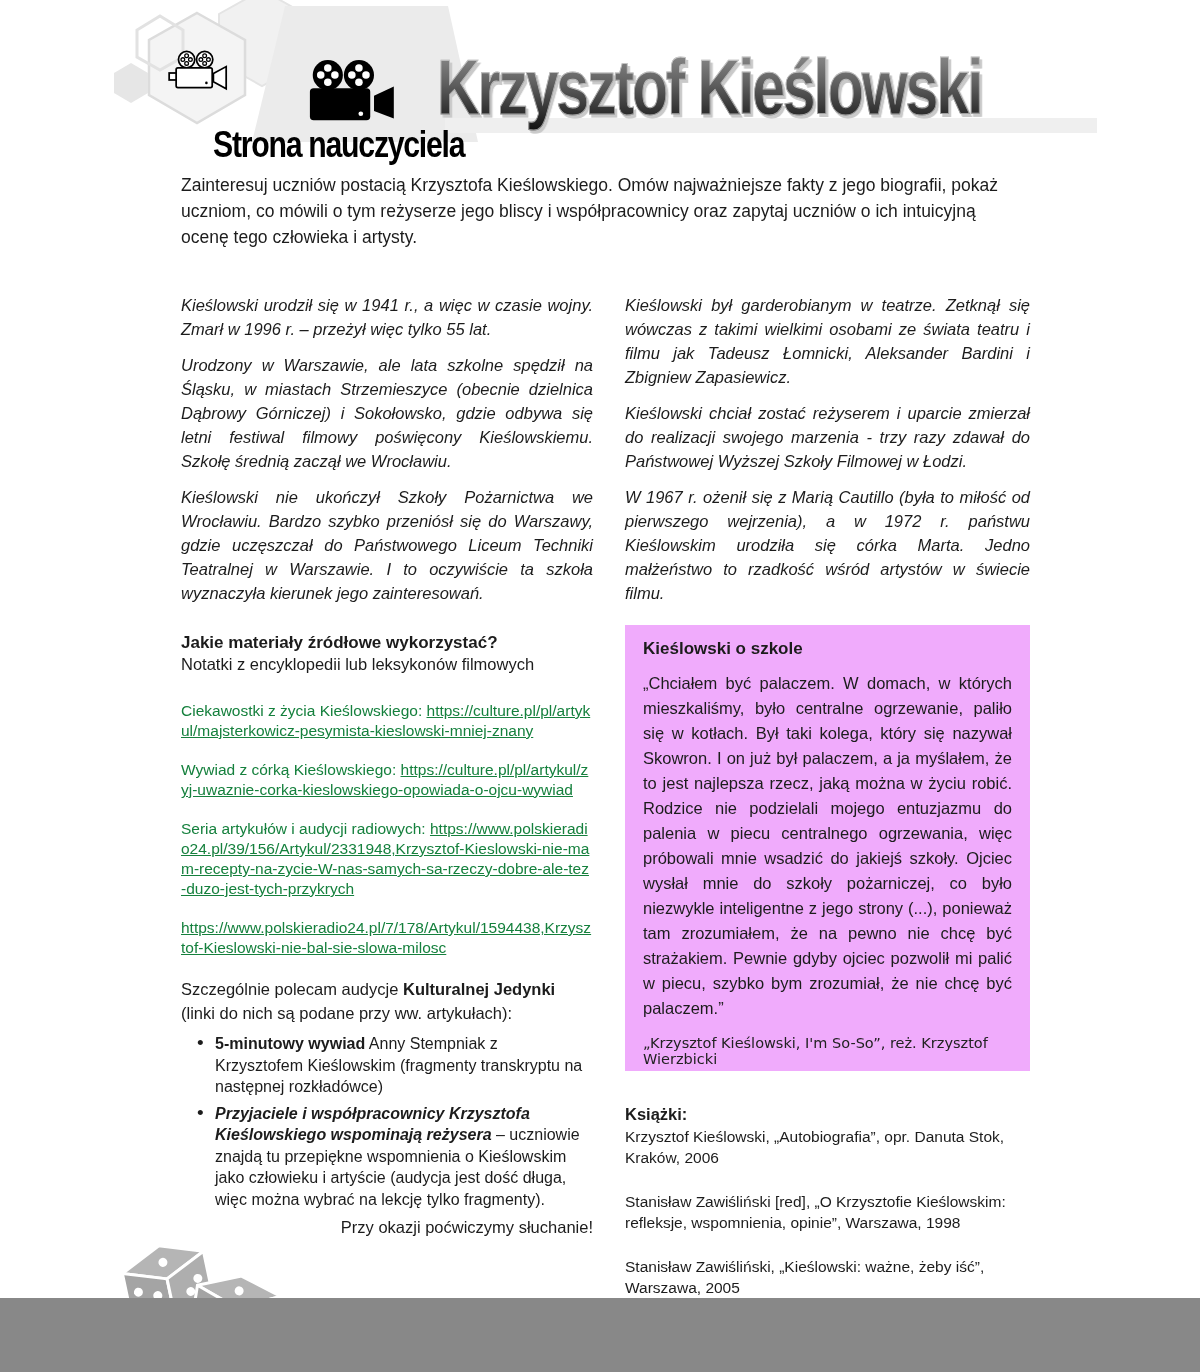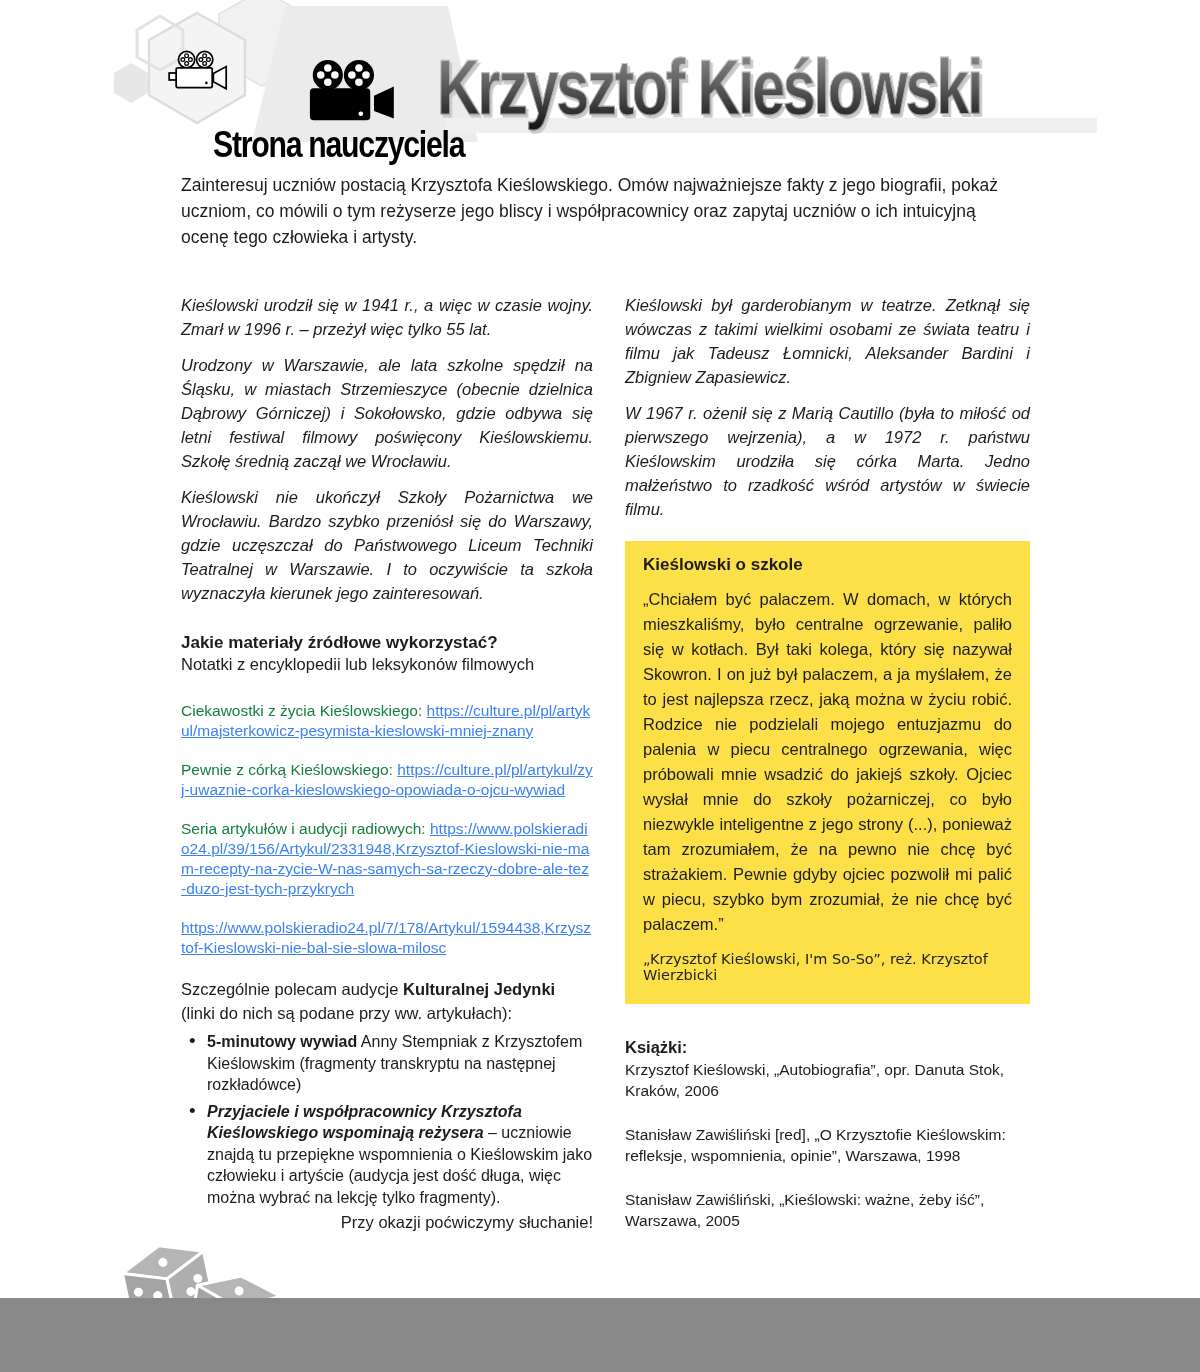--- a/index.html
+++ b/index.html
@@ -30,29 +30,29 @@
     position:absolute;left:181px;top:172px;width:845px;z-index:1;margin:0;
     font-size:17.5px;line-height:26px;
   }
   .col-left{position:absolute;left:181px;top:293px;width:412px;z-index:1;}
   .col-right{position:absolute;left:625px;top:293px;width:405px;z-index:1;}
   p.body{margin:0 0 12px;font-size:16.5px;line-height:24px;text-align:justify;font-style:italic;}
   .src-heading{margin:28px 0 2px;font-size:17px;font-weight:700;}
   .src-sub{margin:0 0 27px;font-size:16.5px;}
   .link-para{margin:0 0 19px;font-size:15.5px;line-height:20px;}
   .link-para .lbl{color:#15803d;}
-  a.link{color:#3b82f6;text-decoration:underline;word-break:break-all;cursor:pointer;}
+  a.link{color:#15803d;text-decoration:underline;word-break:break-all;cursor:pointer;}
   .recommend{margin:8px 0 6px;font-size:16.5px;line-height:24px;}
   .b{font-weight:700;}
   .bi{font-weight:700;font-style:italic;}
-  ul.bullets{margin:0;padding:0 0 0 6px;list-style:none;}
+  ul.bullets{margin:8px;padding:0 0 0 6px;list-style:none;}
   li.bullet{position:relative;margin:0 0 5px;padding-left:20px;font-size:16px;line-height:21.5px;}
   li.bullet::before{content:"\2022";position:absolute;left:2px;top:-1px;font-size:19px;}
   .closing{margin:2px 0 0;font-size:16.5px;text-align:right;}
-  .quote-box{background:#fde047;margin-top:20px;padding:14px 18px 21px;}
+  .quote-box{background:#f0abfc;margin-top:20px;padding:14px 18px 4px;}
   .quote-heading{margin:0 0 12px;font-size:17px;font-weight:700;}
   .quote{margin:0 0 14px;font-size:16.5px;line-height:25px;text-align:justify;}
   .attribution{margin:0;font-size:14.5px;font-family:"DejaVu Sans",sans-serif;color:#222;}
   .books-heading{margin:34px 0 2px;font-size:16.5px;font-weight:700;}
   .book{margin:0 0 23px;font-size:15.5px;line-height:21px;}
   .dice{position:absolute;left:100px;top:1233px;z-index:0;}
   .page-num{position:absolute;left:157px;top:1317px;z-index:2;font-family:"Liberation Serif",serif;font-size:18px;}
   .footer-center{position:absolute;left:290px;top:1316px;z-index:2;font-family:"Liberation Serif",serif;font-size:18.5px;text-align:right;}
   .footer-right{position:absolute;left:750px;top:1316px;z-index:2;font-family:"Liberation Serif",serif;font-size:18.5px;}
 </style>
@@ -119,41 +119,42 @@
     <p class="body">Urodzony w Warszawie, ale lata szkolne spędził na Śląsku, w miastach Strzemieszyce (obecnie dzielnica Dąbrowy Górniczej) i Sokołowsko, gdzie odbywa się letni festiwal filmowy poświęcony Kieślowskiemu. Szkołę średnią zaczął we Wrocławiu.</p>
     <p class="body">Kieślowski nie ukończył Szkoły Pożarnictwa we Wrocławiu. Bardzo szybko przeniósł się do Warszawy, gdzie uczęszczał do Państwowego Liceum Techniki Teatralnej w Warszawie. I to oczywiście ta szkoła wyznaczyła kierunek jego zainteresowań.</p>
 
     <h2 class="src-heading">Jakie materiały źródłowe wykorzystać?</h2>
     <p class="src-sub">Notatki z encyklopedii lub leksykonów filmowych</p>
 
     <p class="link-para">
       <span class="lbl">Ciekawostki z życia Kieślowskiego: </span><a class="link">https://culture.pl/pl/artykul/majsterkowicz-pesymista-kieslowski-mniej-znany</a>
     </p>
     <p class="link-para">
-      <span class="lbl">Pewnie z córką Kieślowskiego: </span><a class="link">https://culture.pl/pl/artykul/zyj-uwaznie-corka-kieslowskiego-opowiada-o-ojcu-wywiad</a>
+      <span class="lbl">Wywiad z córką Kieślowskiego: </span><a class="link">https://culture.pl/pl/artykul/zyj-uwaznie-corka-kieslowskiego-opowiada-o-ojcu-wywiad</a>
     </p>
     <p class="link-para">
       <span class="lbl">Seria artykułów i audycji radiowych: </span><a class="link">https://www.polskieradio24.pl/39/156/Artykul/2331948,Krzysztof-Kieslowski-nie-mam-recepty-na-zycie-W-nas-samych-sa-rzeczy-dobre-ale-tez-duzo-jest-tych-przykrych</a>
     </p>
     <p class="link-para">
       <span class="lbl"></span><a class="link">https://www.polskieradio24.pl/7/178/Artykul/1594438,Krzysztof-Kieslowski-nie-bal-sie-slowa-milosc</a>
     </p>
 
     <p class="recommend"><span>Szczególnie polecam audycje </span><span class="b">Kulturalnej Jedynki</span><span> (linki do nich są podane przy ww. artykułach):</span></p>
 
     <ul class="bullets">
       <li class="bullet"><span class="b">5-minutowy wywiad</span><span> Anny Stempniak z Krzysztofem Kieślowskim (fragmenty transkryptu na następnej rozkładówce)</span></li>
       <li class="bullet"><span class="bi">Przyjaciele i współpracownicy Krzysztofa Kieślowskiego wspominają reżysera</span><span> – uczniowie znajdą tu przepiękne wspomnienia o Kieślowskim jako człowieku i artyście (audycja jest dość długa, więc można wybrać na lekcję tylko fragmenty).</span></li>
     </ul>
 
     <p class="closing">Przy okazji poćwiczymy słuchanie!</p>
   </div>
 
   <div class="col-right">
     <p class="body">Kieślowski był garderobianym w teatrze. Zetknął się wówczas z takimi wielkimi osobami ze świata teatru i filmu jak Tadeusz Łomnicki, Aleksander Bardini i Zbigniew Zapasiewicz.</p>
+    <p class="body">Kieślowski chciał zostać reżyserem i uparcie zmierzał do realizacji swojego marzenia - trzy razy zdawał do Państwowej Wyższej Szkoły Filmowej w Łodzi.</p>
     <p class="body">W 1967 r. ożenił się z Marią Cautillo (była to miłość od pierwszego wejrzenia), a w 1972 r. państwu Kieślowskim urodziła się córka Marta. Jedno małżeństwo to rzadkość wśród artystów w świecie filmu.</p>
 
     <div class="quote-box">
       <h3 class="quote-heading">Kieślowski o szkole</h3>
       <p class="quote">„Chciałem być palaczem. W domach, w których mieszkaliśmy, było centralne ogrzewanie, paliło się w kotłach. Był taki kolega, który się nazywał Skowron. I on już był palaczem, a ja myślałem, że to jest najlepsza rzecz, jaką można w życiu robić. Rodzice nie podzielali mojego entuzjazmu do palenia w piecu centralnego ogrzewania, więc próbowali mnie wsadzić do jakiejś szkoły. Ojciec wysłał mnie do szkoły pożarniczej, co było niezwykle inteligentne z jego strony (...), ponieważ tam zrozumiałem, że na pewno nie chcę być strażakiem. Pewnie gdyby ojciec pozwolił mi palić w piecu, szybko bym zrozumiał, że nie chcę być palaczem.”</p>
       <p class="attribution">„Krzysztof Kieślowski, I'm So-So”, reż. Krzysztof Wierzbicki</p>
     </div>
 
     <h3 class="books-heading">Książki:</h3>
     <p class="book">Krzysztof Kieślowski, „Autobiografia”, opr. Danuta Stok, Kraków, 2006</p>

